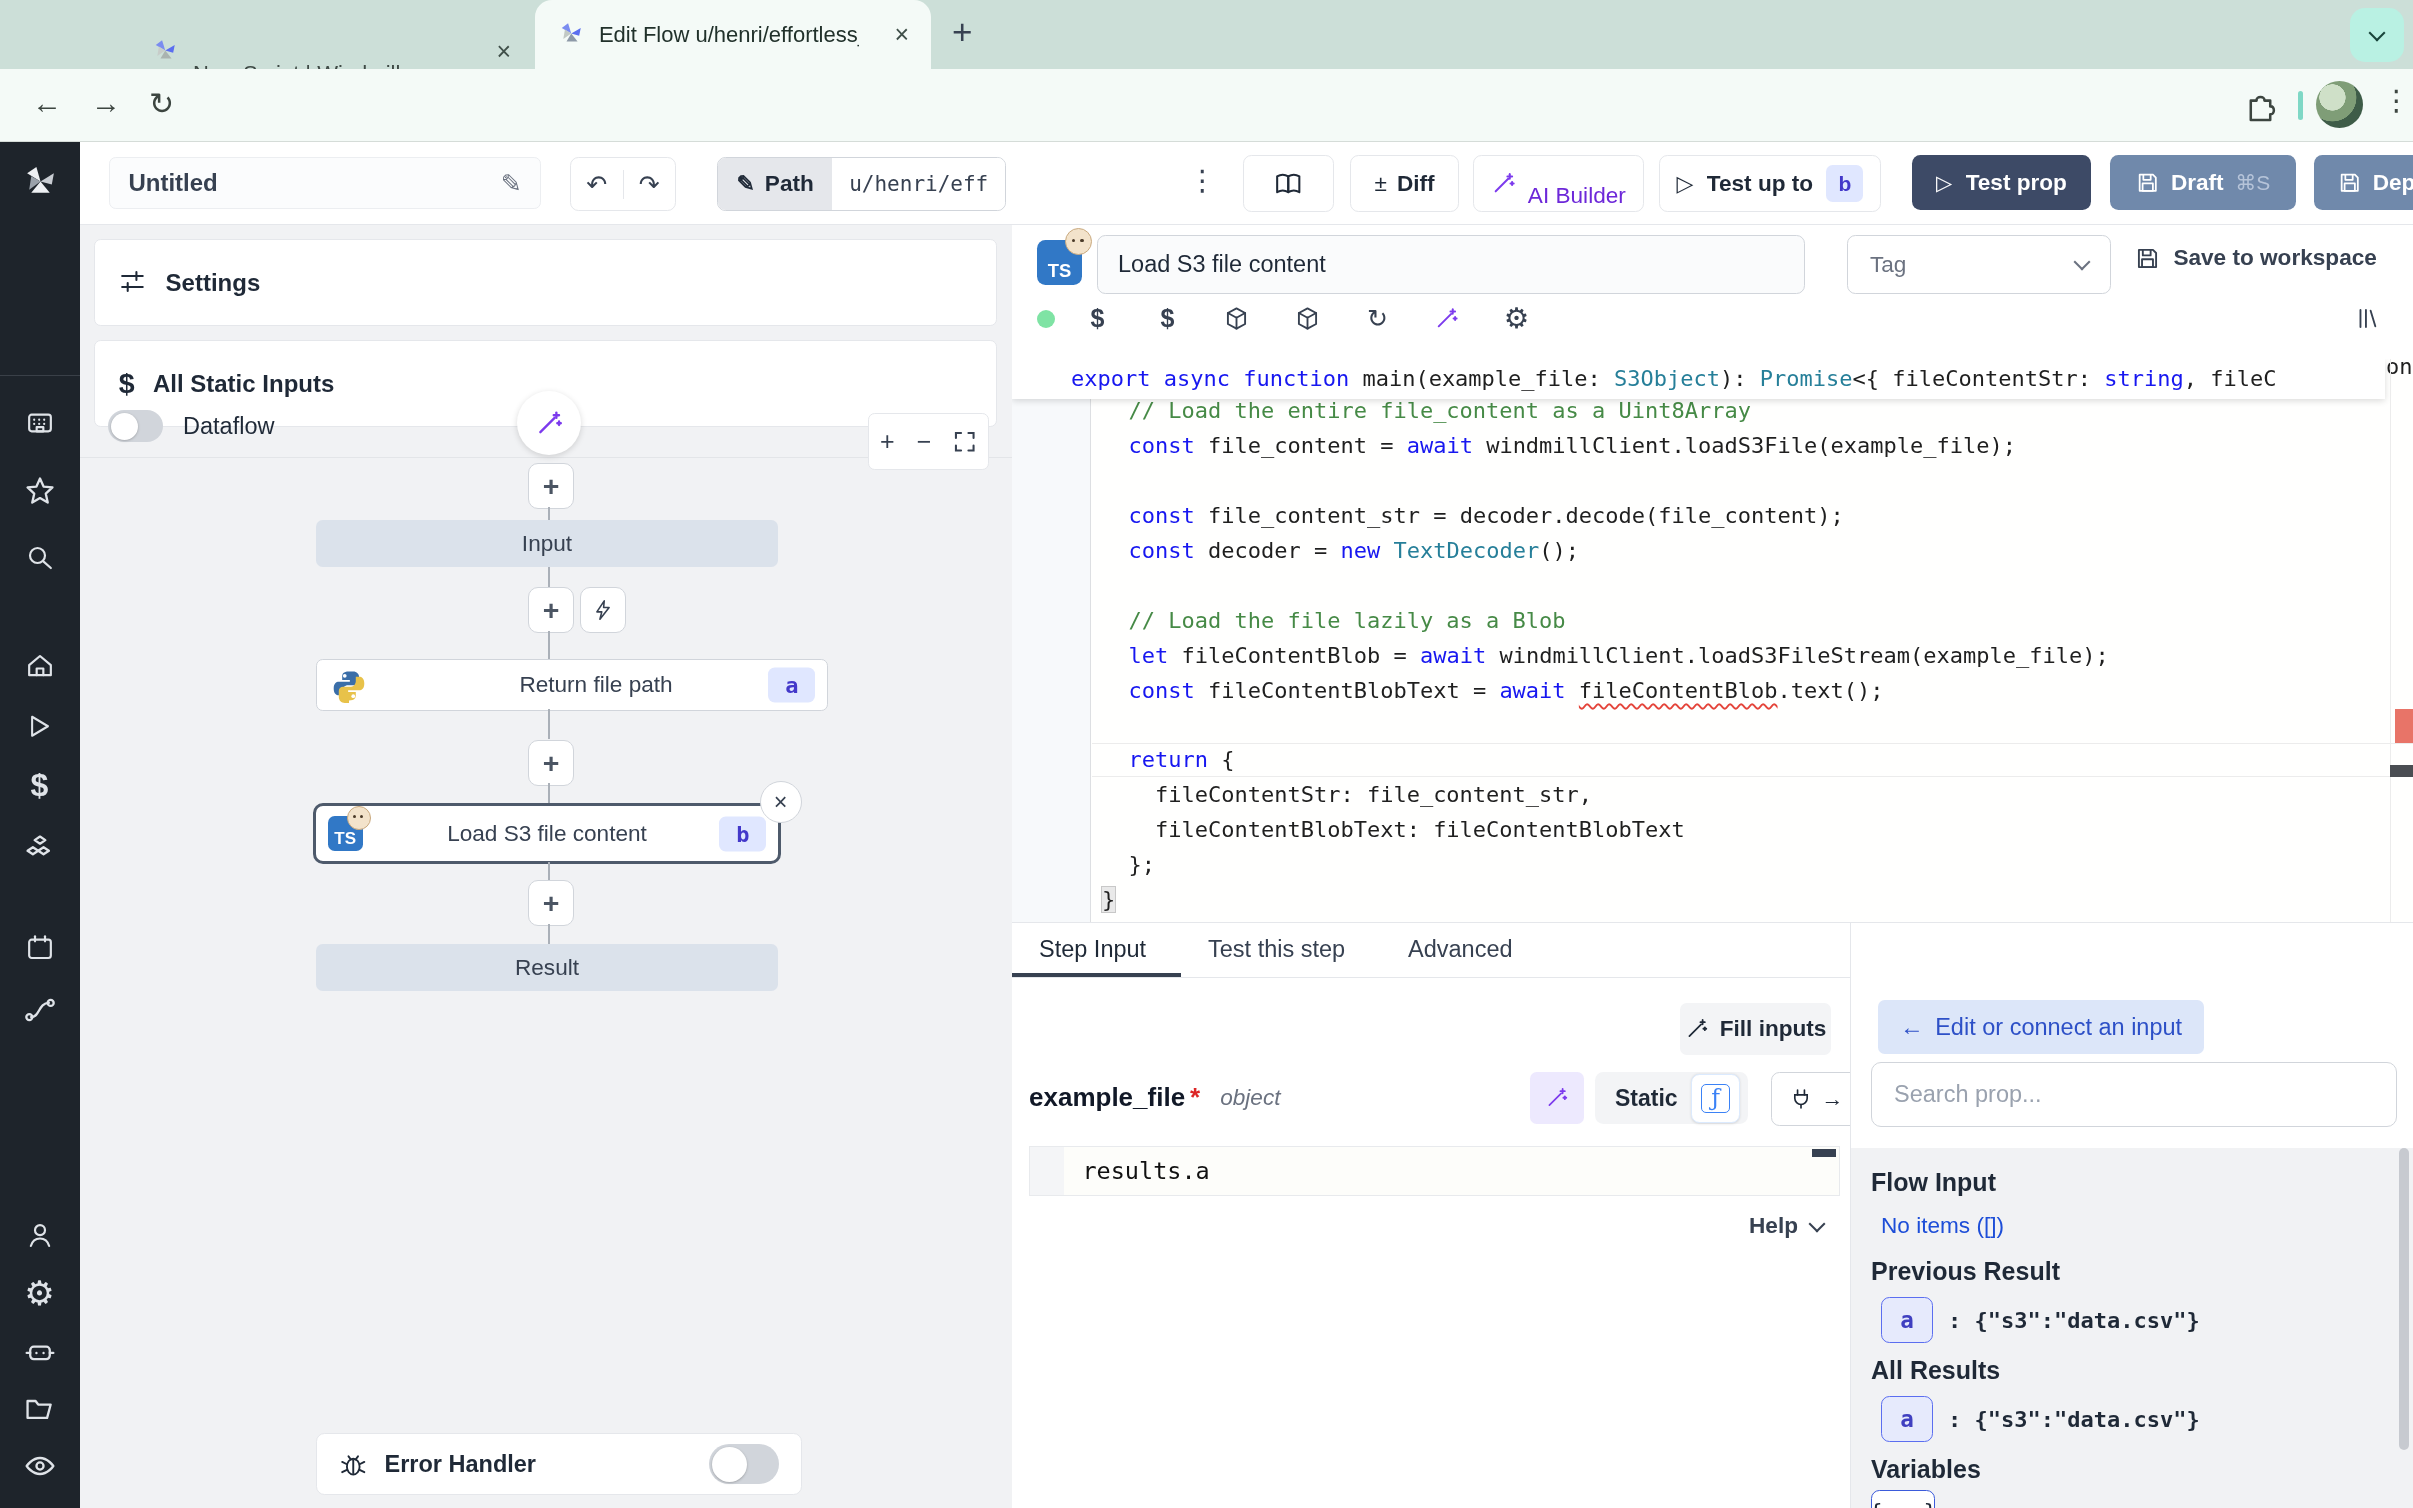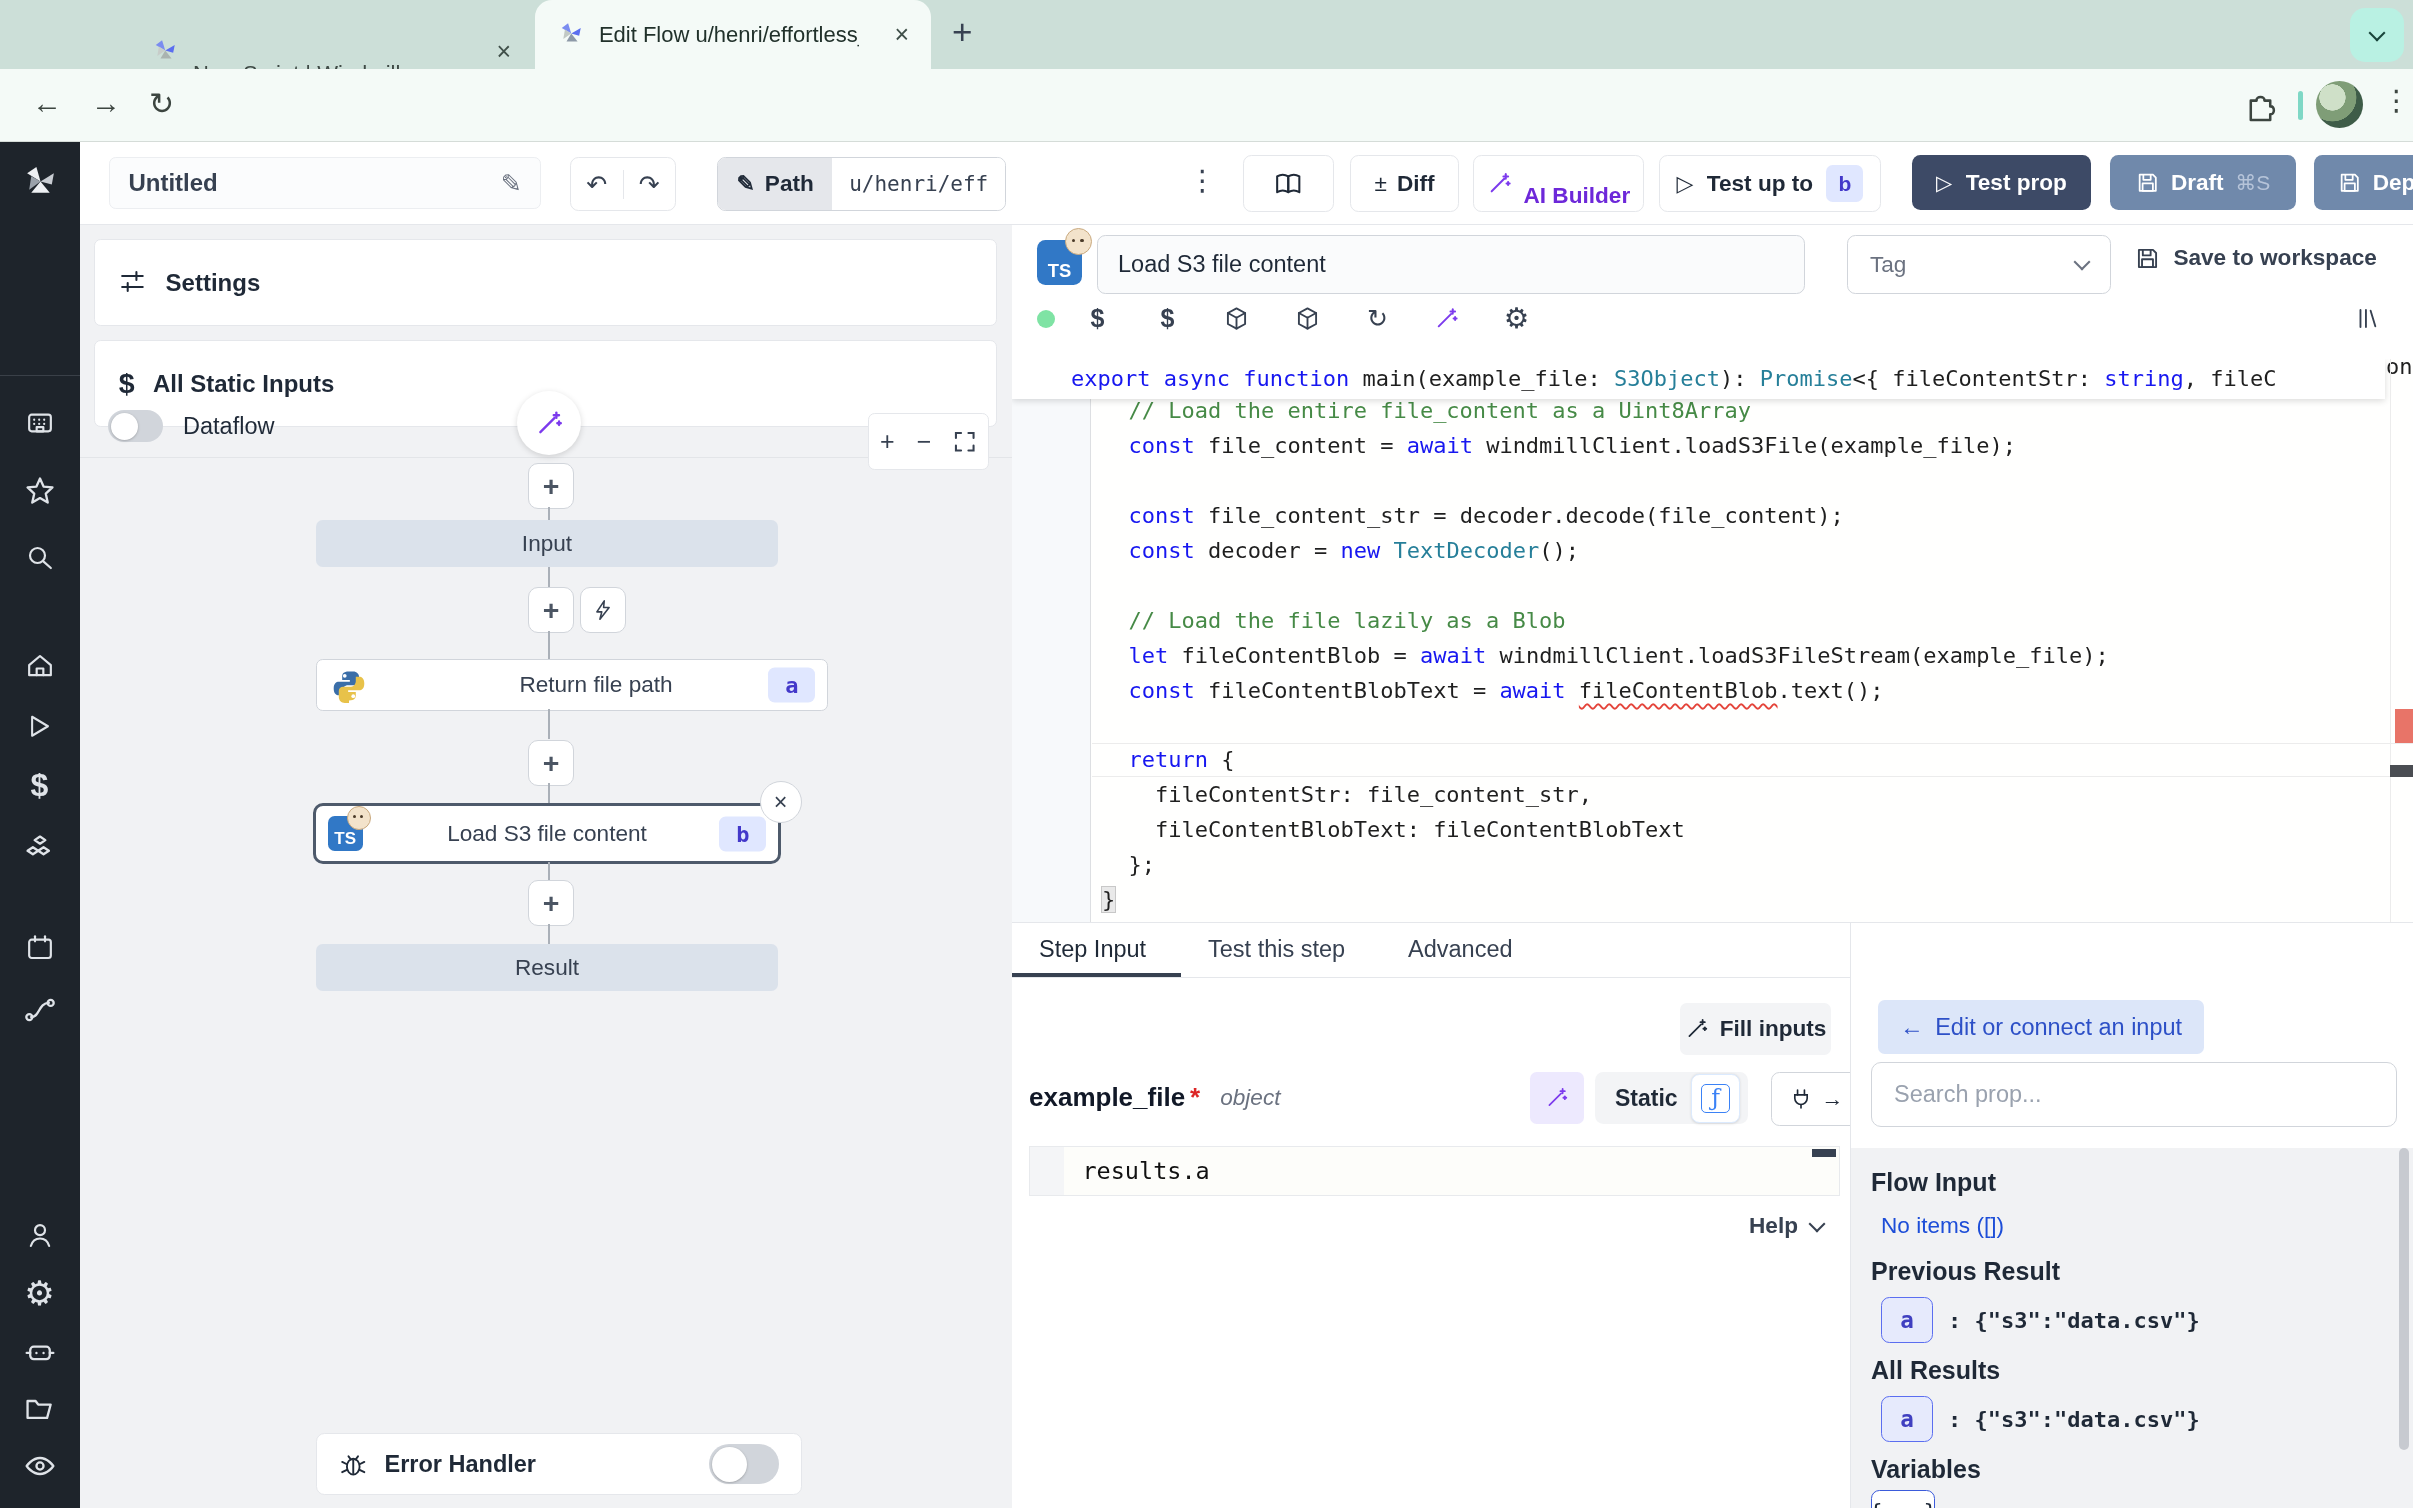--- a/index.html
+++ b/index.html
@@ -290,21 +290,21 @@
     <div class="abs card flex" style="left:1393px;top:13.4px;width:169px;height:55px;justify-content:center;gap:11.7px;">
       <svg width="25" height="25" viewBox="0 0 32 32">
           <g stroke="#7c3aed" stroke-width="2.6" fill="none" stroke-linecap="round">
             <line x1="6" y1="26" x2="22" y2="10"></line>
             <line x1="24" y1="4" x2="24" y2="10"></line>
             <line x1="21" y1="7" x2="27" y2="7"></line>
             <line x1="27" y1="14" x2="27" y2="18"></line>
             <line x1="25" y1="16" x2="29" y2="16"></line>
           </g>
         </svg>
-      <span style="font-size:22.6px;font-weight:700;color:#6d28d9;margin-top:24px;">AI Builder</span>
+      <span style="font-size:22.6px;font-weight:400;color:#6d28d9;margin-top:24px;">AI Builder</span>
     </div>
     <div class="abs card flex" style="left:1579px;top:13.4px;width:220px;height:55px;justify-content:center;gap:13.4px;">
       <span style="font-size:22px;color:#1f2937;">▷</span>
       <span class="hbtn">Test up to</span>
       <span class="chip-b flex" style="width:37px;height:37px;justify-content:center;font-size:21px;">b</span>
     </div>
     <div class="abs flex navyfill" style="left:1832px;top:13.4px;width:179px;height:55px;justify-content:center;gap:13.4px;">
       <span style="font-size:21px;">▷</span>
       <span style="font-size:22.6px;font-weight:600;">Test prop</span>
     </div>

